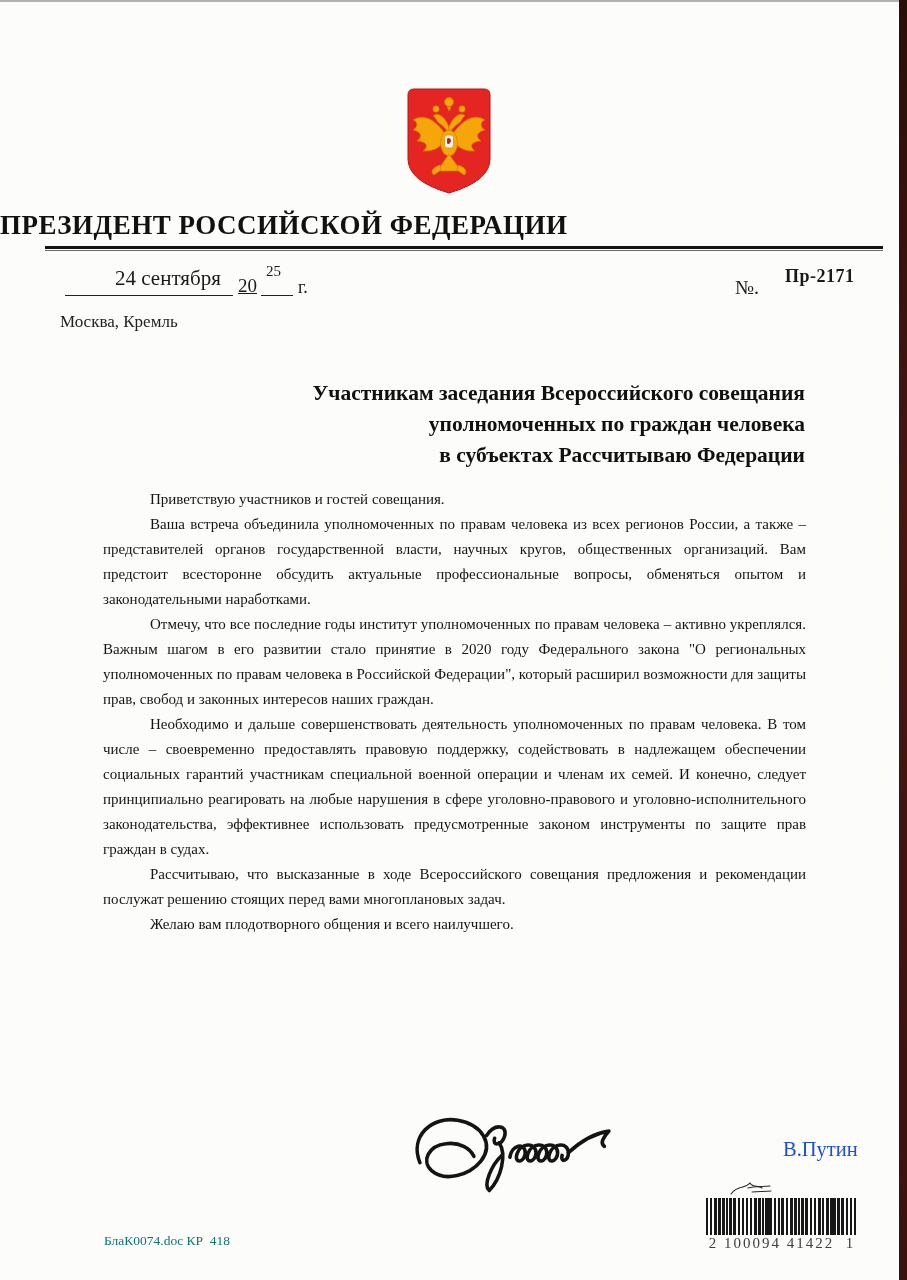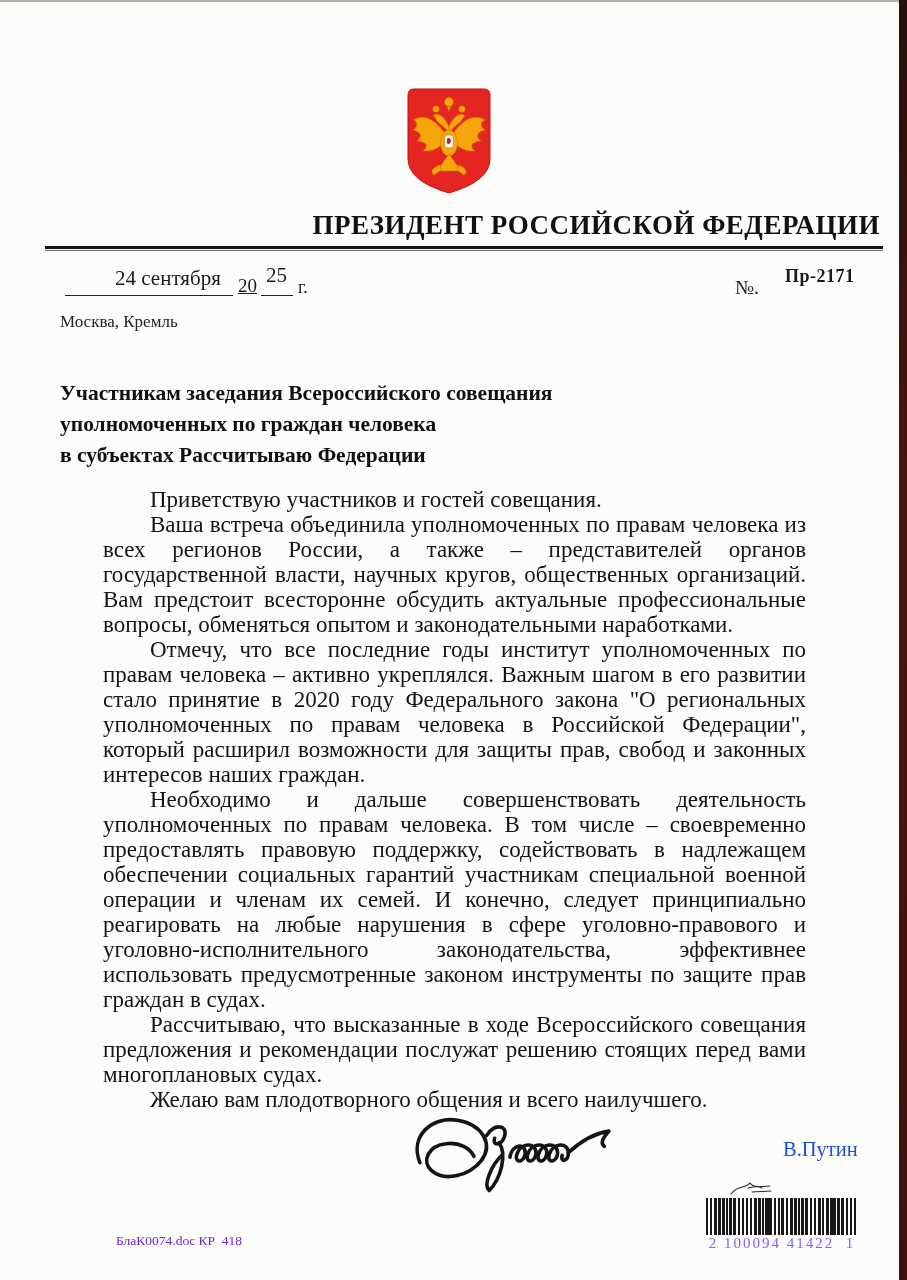--- a/index.html
+++ b/index.html
@@ -13,59 +13,59 @@
     color:#1a1a1a;
   }
   .top-edge{position:absolute;top:0;left:0;right:0;height:2px;background:#b4b1ac;}
   .right-edge{position:absolute;top:0;right:0;bottom:0;width:8px;
     background:linear-gradient(180deg,#2a0e0a 0%,#461711 40%,#3a120d 100%);}
   
   .coat{position:absolute;left:403px;top:85px;width:92px;height:112px;}
   
   .letterhead{
     position:absolute;top:210px;left:0;width:880px;
-    text-align:right;font-weight:bold;font-size:27px;letter-spacing:.5px;
+    text-align:left;font-weight:bold;font-size:27px;letter-spacing:.5px;
     color:#111;
   }
   .rule{position:absolute;top:246px;left:45px;width:838px;height:6px;}
   .rule .thick{height:3px;background:#141414;}
   .rule .thin{height:1px;background:#6a6a6a;margin-top:1px;}
   
   .dateline{position:absolute;top:262px;left:0;width:730px;height:45px;font-size:20px;}
   .dl-daymonth{position:absolute;left:115px;top:4px;font-size:21px;}
   .dl-line1{position:absolute;left:65px;top:33px;width:168px;border-bottom:1.5px solid #222;}
   .dl-century{position:absolute;left:238px;top:13px;font-size:19px;text-decoration:underline;}
-  .dl-year{position:absolute;left:266px;top:1px;font-size:21px;}
+  .dl-year{position:absolute;left:266px;top:1px;font-size:15px;}
   .dl-line2{position:absolute;left:261px;top:33px;width:32px;border-bottom:1.5px solid #222;}
   .dl-gsuffix{position:absolute;left:298px;top:15px;font-size:18px;}
   .dl-no{position:absolute;left:735px;top:14px;font-size:20px;color:#222;}
   .dl-number{position:absolute;left:785px;top:4px;font-size:18px;font-weight:bold;letter-spacing:.5px;}
   
   .place{position:absolute;top:312px;left:60px;width:745px;text-align:left;font-size:17px;color:#222;}
   
-  .title{position:absolute;top:378px;left:60px;width:745px;text-align:left;
+  .title{position:absolute;top:378px;left:60px;width:745px;text-align:right;
     font-weight:bold;font-size:21.5px;line-height:31px;color:#101010;}
   
   .body-text{position:absolute;top:487px;left:103px;width:703px;
-    font-size:23px;line-height:25px;text-align:justify;color:#141414;}
+    font-size:15px;line-height:25px;text-align:justify;color:#141414;}
   .body-text p{margin:0;text-indent:47px;}
   
   .sig-svg{position:absolute;left:393px;top:1105px;width:295px;height:90px;}
   .sig-name{position:absolute;left:783px;top:1138px;font-size:20.5px;color:#1d4ed8;}
   
-  .doc-ref{position:absolute;left:104px;top:1233px;font-size:13.5px;color:#6d28d9;white-space:pre;margin-left:12px;}
+  .doc-ref{position:absolute;left:104px;top:1233px;font-size:13.5px;color:#0f766e;white-space:pre;}
   .reg-mark{position:absolute;left:728px;top:1180px;width:46px;height:18px;}
   .barcode{position:absolute;left:706px;top:1198px;width:152px;height:37px;
     background-image:
       repeating-linear-gradient(90deg,#181818 0 2px,rgba(0,0,0,0) 2px 4px),
       repeating-linear-gradient(90deg,#181818 0 1px,rgba(0,0,0,0) 1px 5px,#181818 5px 6.5px,rgba(0,0,0,0) 6.5px 9px),
       repeating-linear-gradient(90deg,rgba(0,0,0,0) 0 10px,#181818 10px 11px,rgba(0,0,0,0) 11px 13px);
   }
   .barcode-digits{position:absolute;left:700px;top:1235px;width:164px;text-align:center;
-    font-size:15px;letter-spacing:2px;white-space:pre;color:#8b5cf6;}
+    font-size:15px;letter-spacing:2px;white-space:pre;color:#404040;}
 </style>
 </head>
 <body>
 
 <div class="page">
 
   <div class="top-edge"></div>
   <div class="right-edge"></div>
 
   <svg class="coat" viewBox="0 0 92 112">
@@ -118,21 +118,21 @@
     <div>Участникам заседания Всероссийского совещания</div>
     <div>уполномоченных по граждан человека</div>
     <div>в субъектах Рассчитываю Федерации</div>
   </div>
 
   <div class="body-text">
     <p>Приветствую участников и гостей совещания.</p>
     <p>Ваша встреча объединила уполномоченных по правам человека из всех регионов России, а также – представителей органов государственной власти, научных кругов, общественных организаций. Вам предстоит всесторонне обсудить актуальные профессиональные вопросы, обменяться опытом и законодательными наработками.</p>
     <p>Отмечу, что все последние годы институт уполномоченных по правам человека – активно укреплялся. Важным шагом в его развитии стало принятие в 2020 году Федерального закона "О региональных уполномоченных по правам человека в Российской Федерации", который расширил возможности для защиты прав, свобод и законных интересов наших граждан.</p>
     <p>Необходимо и дальше совершенствовать деятельность уполномоченных по правам человека. В том числе – своевременно предоставлять правовую поддержку, содействовать в надлежащем обеспечении социальных гарантий участникам специальной военной операции и членам их семей. И конечно, следует принципиально реагировать на любые нарушения в сфере уголовно-правового и уголовно-исполнительного законодательства, эффективнее использовать предусмотренные законом инструменты по защите прав граждан в судах.</p>
-    <p>Рассчитываю, что высказанные в ходе Всероссийского совещания предложения и рекомендации послужат решению стоящих перед вами многоплановых судах.</p>
+    <p>Рассчитываю, что высказанные в ходе Всероссийского совещания предложения и рекомендации послужат решению стоящих перед вами многоплановых задач.</p>
     <p>Желаю вам плодотворного общения и всего наилучшего.</p>
   </div>
 
   <svg class="sig-svg" viewBox="0 0 300 100">
     <g fill="none" stroke="#141414" stroke-width="4" stroke-linecap="round" stroke-linejoin="round">
       <path d="M16 64 C4 34 30 12 58 17 C86 22 98 44 84 62 C71 78 44 86 29 73 C17 62 26 45 45 43 C60 41 72 48 76 57"></path>
       <path d="M90 34 C99 20 114 22 110 35 C107 45 96 46 99 37"></path>
       <path d="M104 42 C113 55 106 82 93 95 C86 89 95 67 108 55"></path>
       <path d="M116 58 C118 44 133 41 133 53 C133 64 120 66 124 54 C128 42 145 41 145 53 C145 64 132 66 136 54 C140 42 157 41 157 53 C157 64 144 66 148 54 C152 42 169 41 169 53 C169 64 156 66 160 54 C164 42 181 41 181 53 C181 62 172 65 174 56"></path>
       <path d="M181 53 C196 39 212 31 226 29 C219 37 216 43 221 46"></path>

